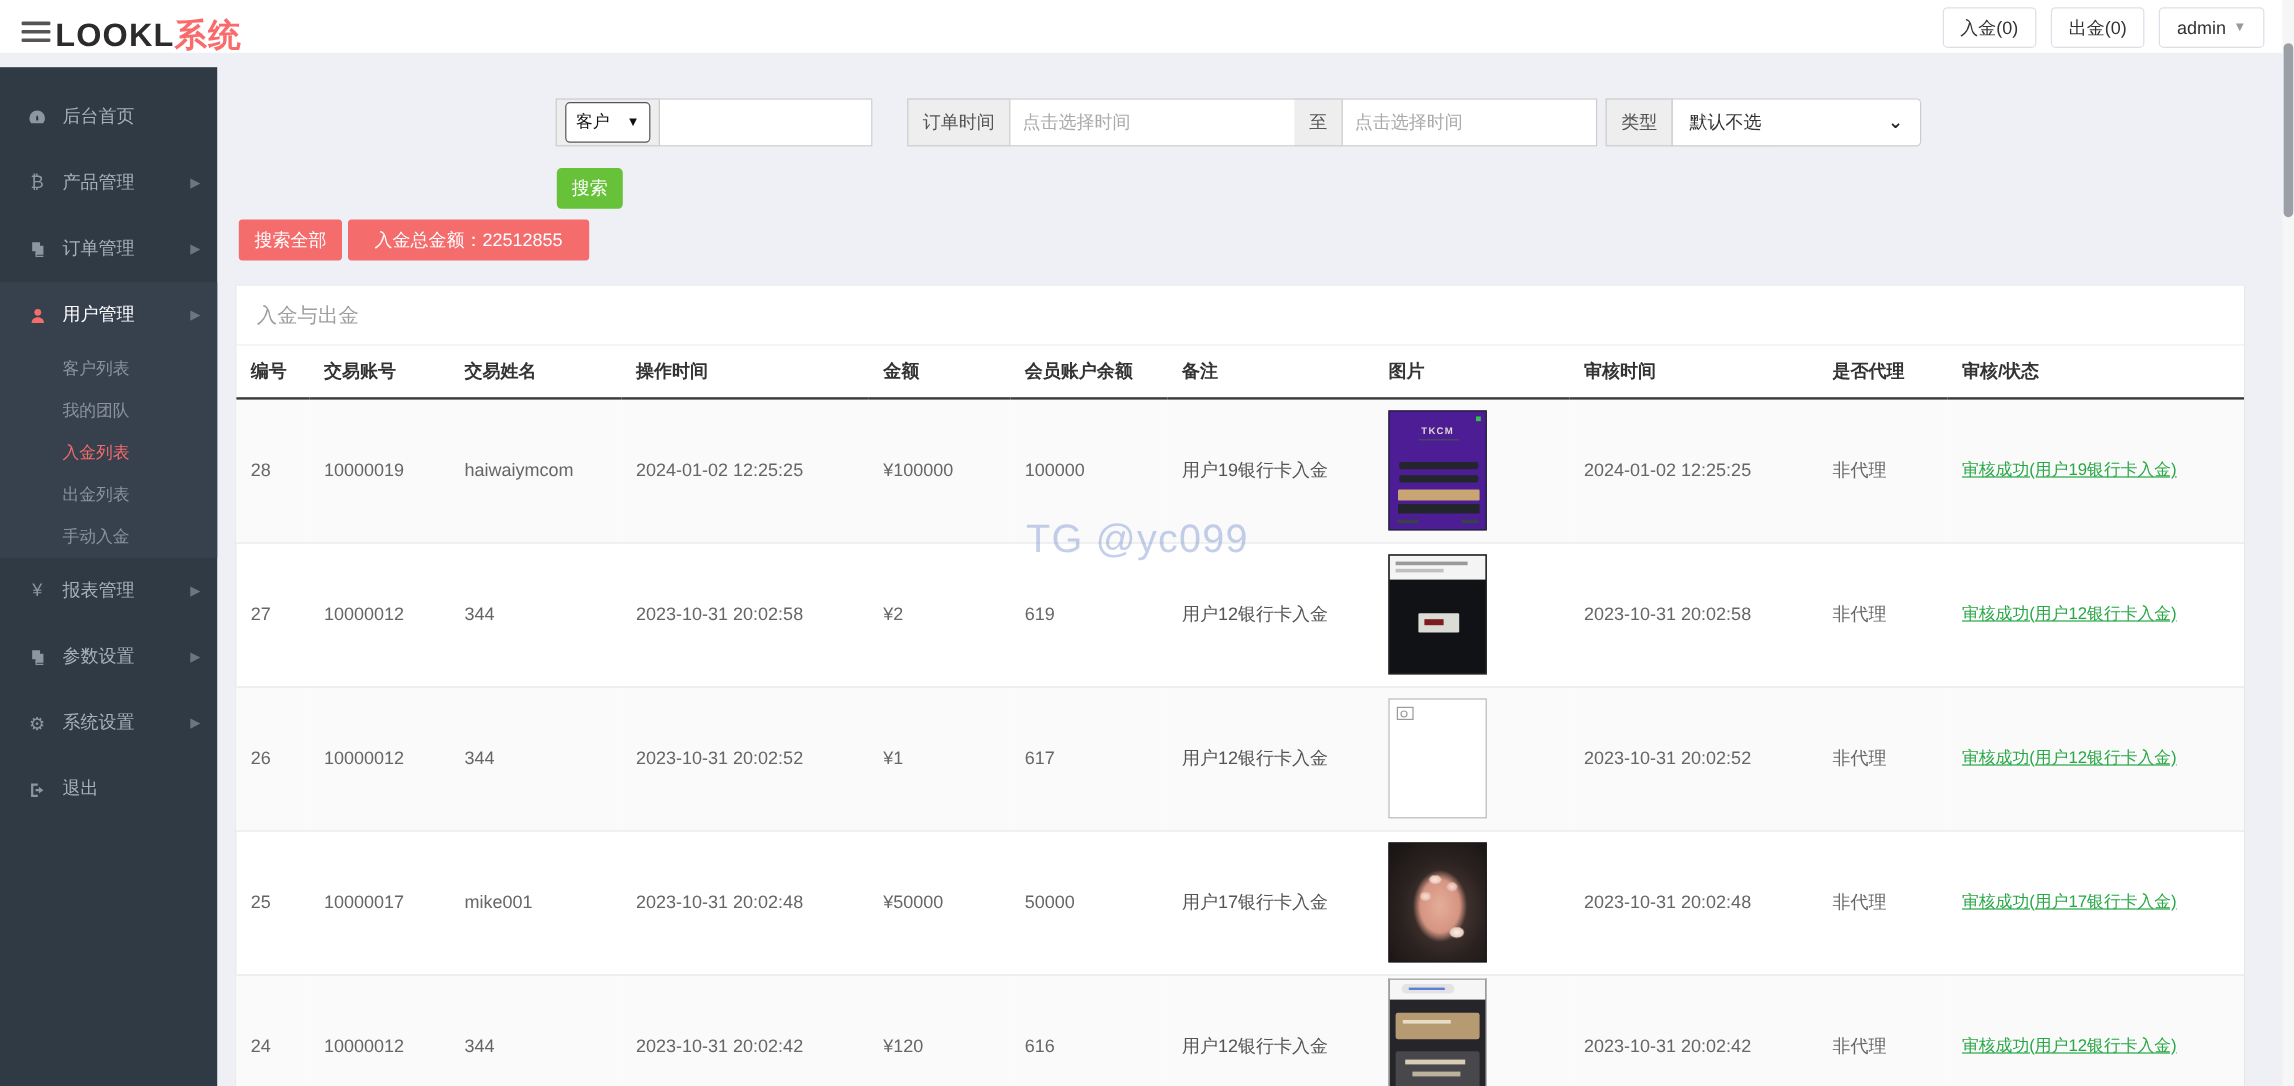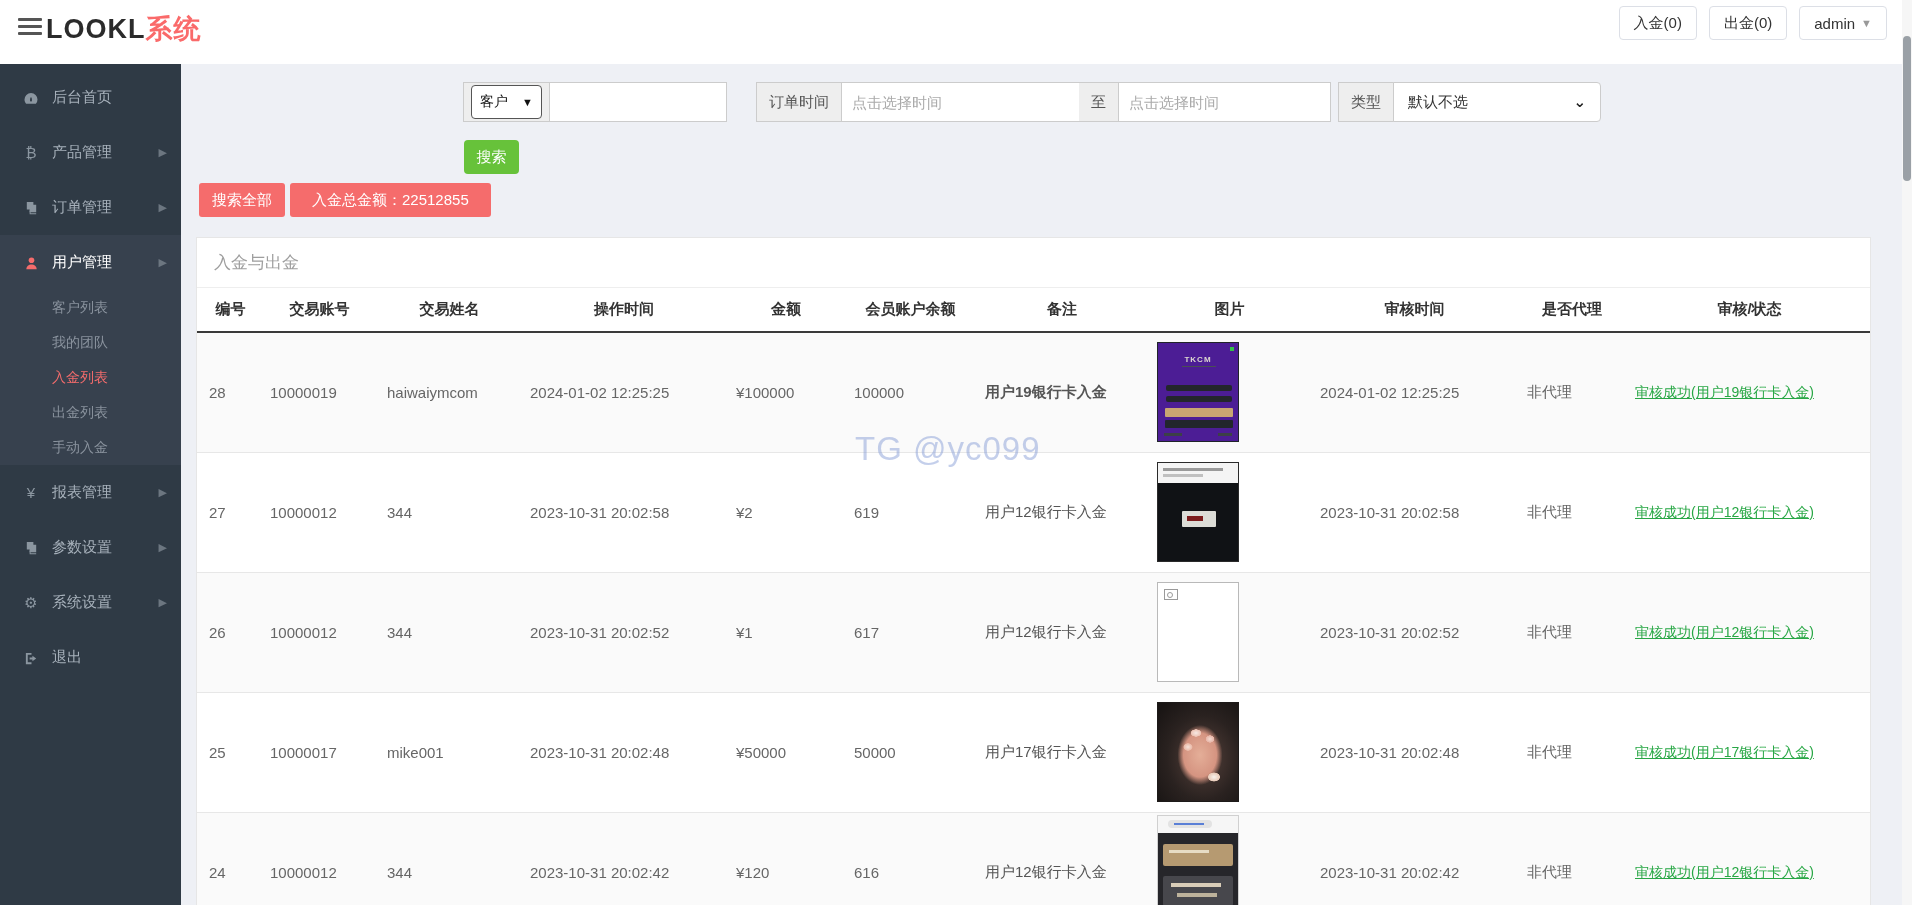--- a/index.html
+++ b/index.html
@@ -1,20 +1,20 @@
 <!DOCTYPE html>
 <html><head>
 <meta charset="utf-8">
 <style>
   * { margin:0; padding:0; box-sizing:border-box; }
   html,body { width:1912px; height:905px; overflow:hidden;
     font-family:"Liberation Sans","DejaVu Sans",sans-serif; background:#eef0f5; }
 
   
-  .topbar { position:absolute; left:0; top:0; width:1912px; height:64px; background:#ffffff; z-index:30; }
+  .topbar { position:absolute; left:0; top:0; width:1912px; height:44px; background:#ffffff; z-index:30; }
   .hamburger { position:absolute; left:18px; top:18px; width:24px; height:20px; cursor:pointer; }
   .hamburger span { display:block; width:24px; height:3px; background:#555; margin-bottom:4px; border-radius:1px; }
   .logo { position:absolute; left:46px; top:11px; font-size:27px; font-weight:bold; letter-spacing:1px; }
   .logo .lg-black { color:#2b2b2b; }
   .logo .lg-red { color:#fa6a6a; }
   .top-actions { position:absolute; right:25px; top:6px; height:34px; display:flex; gap:12px; }
   .tbtn { height:34px; background:#fff; border:1px solid #dcdfe6; border-radius:4px;
     font-size:15px; color:#333; padding:0 14px; display:flex; align-items:center; cursor:pointer; white-space:nowrap; }
   .tbtn .caret { font-size:11px; color:#999; margin-left:6px; }
 
@@ -52,21 +52,21 @@
   .btn { border:none; border-radius:4px; color:#fff; font-size:15px; cursor:pointer;
     display:flex; align-items:center; justify-content:center; font-family:inherit; white-space:nowrap; }
   .btn-green { position:absolute; left:283px; top:84px; width:55px; height:34px; background:#67c23a; }
   .btn-red-1 { position:absolute; left:18px; top:127px; height:34px; padding:12px 13px; background:#f56c6c; border-radius:3px; }
   .btn-red-2 { position:absolute; left:109px; top:127px; height:34px; padding:0 22px; background:#f56c6c; border-radius:3px; }
 
   
   .panel { position:absolute; left:15px; top:181px; width:1675px; background:#fff; border:1px solid #e6e6e6; }
   .panel-title { padding:13px 17px; font-size:17px; color:#9e9e9e; border-bottom:1px solid #eeeeee; }
   table.grid { width:100%; border-collapse:collapse; table-layout:fixed; }
-  .grid th { text-align:center; font-size:15px; color:#333; font-weight:bold; height:44px;
+  .grid th { text-align:left; font-size:15px; color:#333; font-weight:bold; height:44px;
     padding:0 6px 0 12px; border-bottom:2px solid #3a3a3a; overflow:hidden; white-space:nowrap; }
   .grid td { font-size:15px; color:#666; height:120px; padding:0 6px 0 12px; vertical-align:middle;
     overflow:visible; white-space:nowrap; }
   .grid tr.row { border-bottom:1px solid #e7e7e7; }
   .grid tr.odd { background:#fafafa; }
   .red { color:#ff0000; }
   .green { color:#28a745; }
   .status-link { color:#28a745; text-decoration:underline; cursor:pointer; font-size:14px; }
 
   
@@ -316,21 +316,21 @@
       </thead>
       <tbody>
 
         <tr class="row odd">
           <td>28</td>
           <td>10000019</td>
           <td>haiwaiymcom</td>
           <td>2024-01-02 12:25:25</td>
           <td class="red">¥100000</td>
           <td class="red">100000</td>
-          <td style="color:#555;font-weight:bold;">用户19银行卡入金</td>
+          <td style="color:#555;">用户19银行卡入金</td>
           <td>
             <div class="thumb thumb-login">
               <div class="t-dot"></div>
                 <div class="t-logo">TKCM</div>
                 <div class="t-sub"></div>
               <div class="t-in1"></div>
                 <div class="t-in2"></div>
                 <div class="t-btn1"></div>
                 <div class="t-btn2"></div>
               <div class="t-f1"></div>

